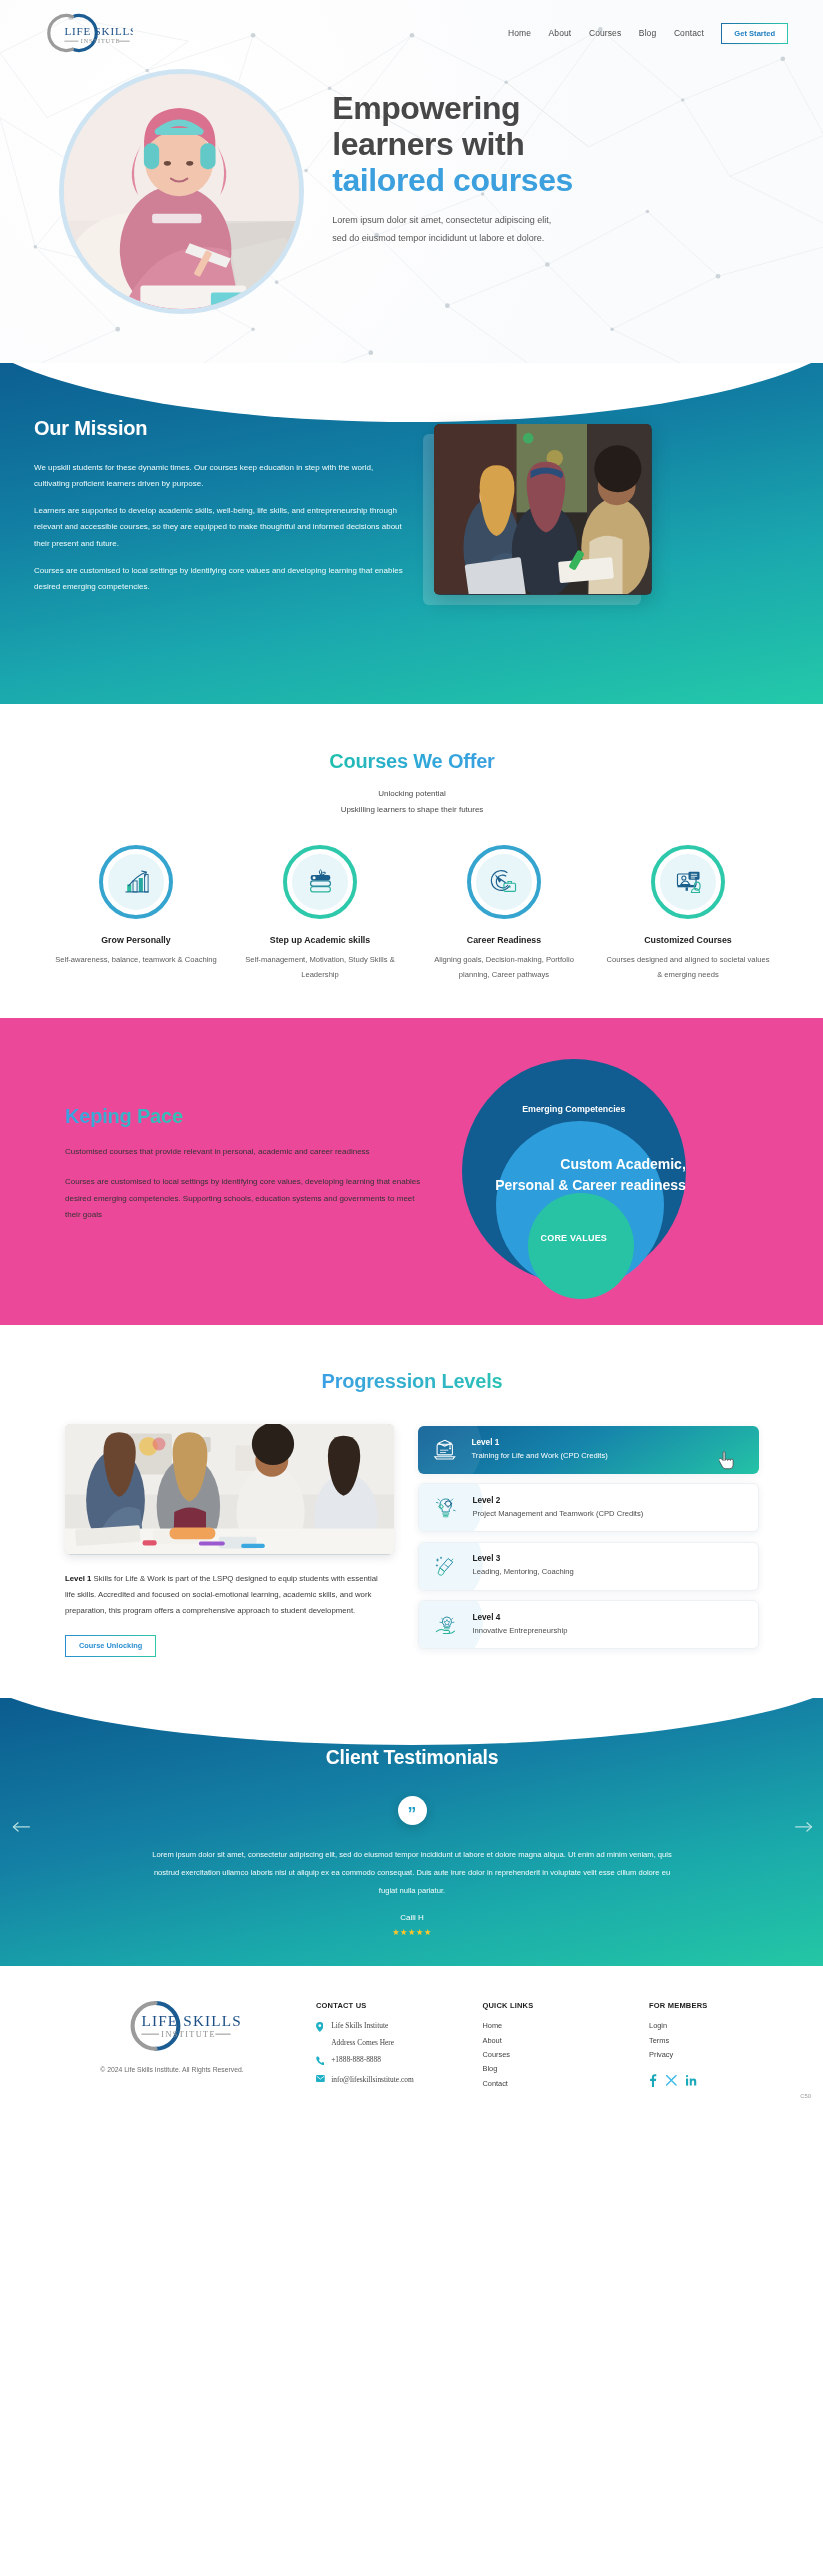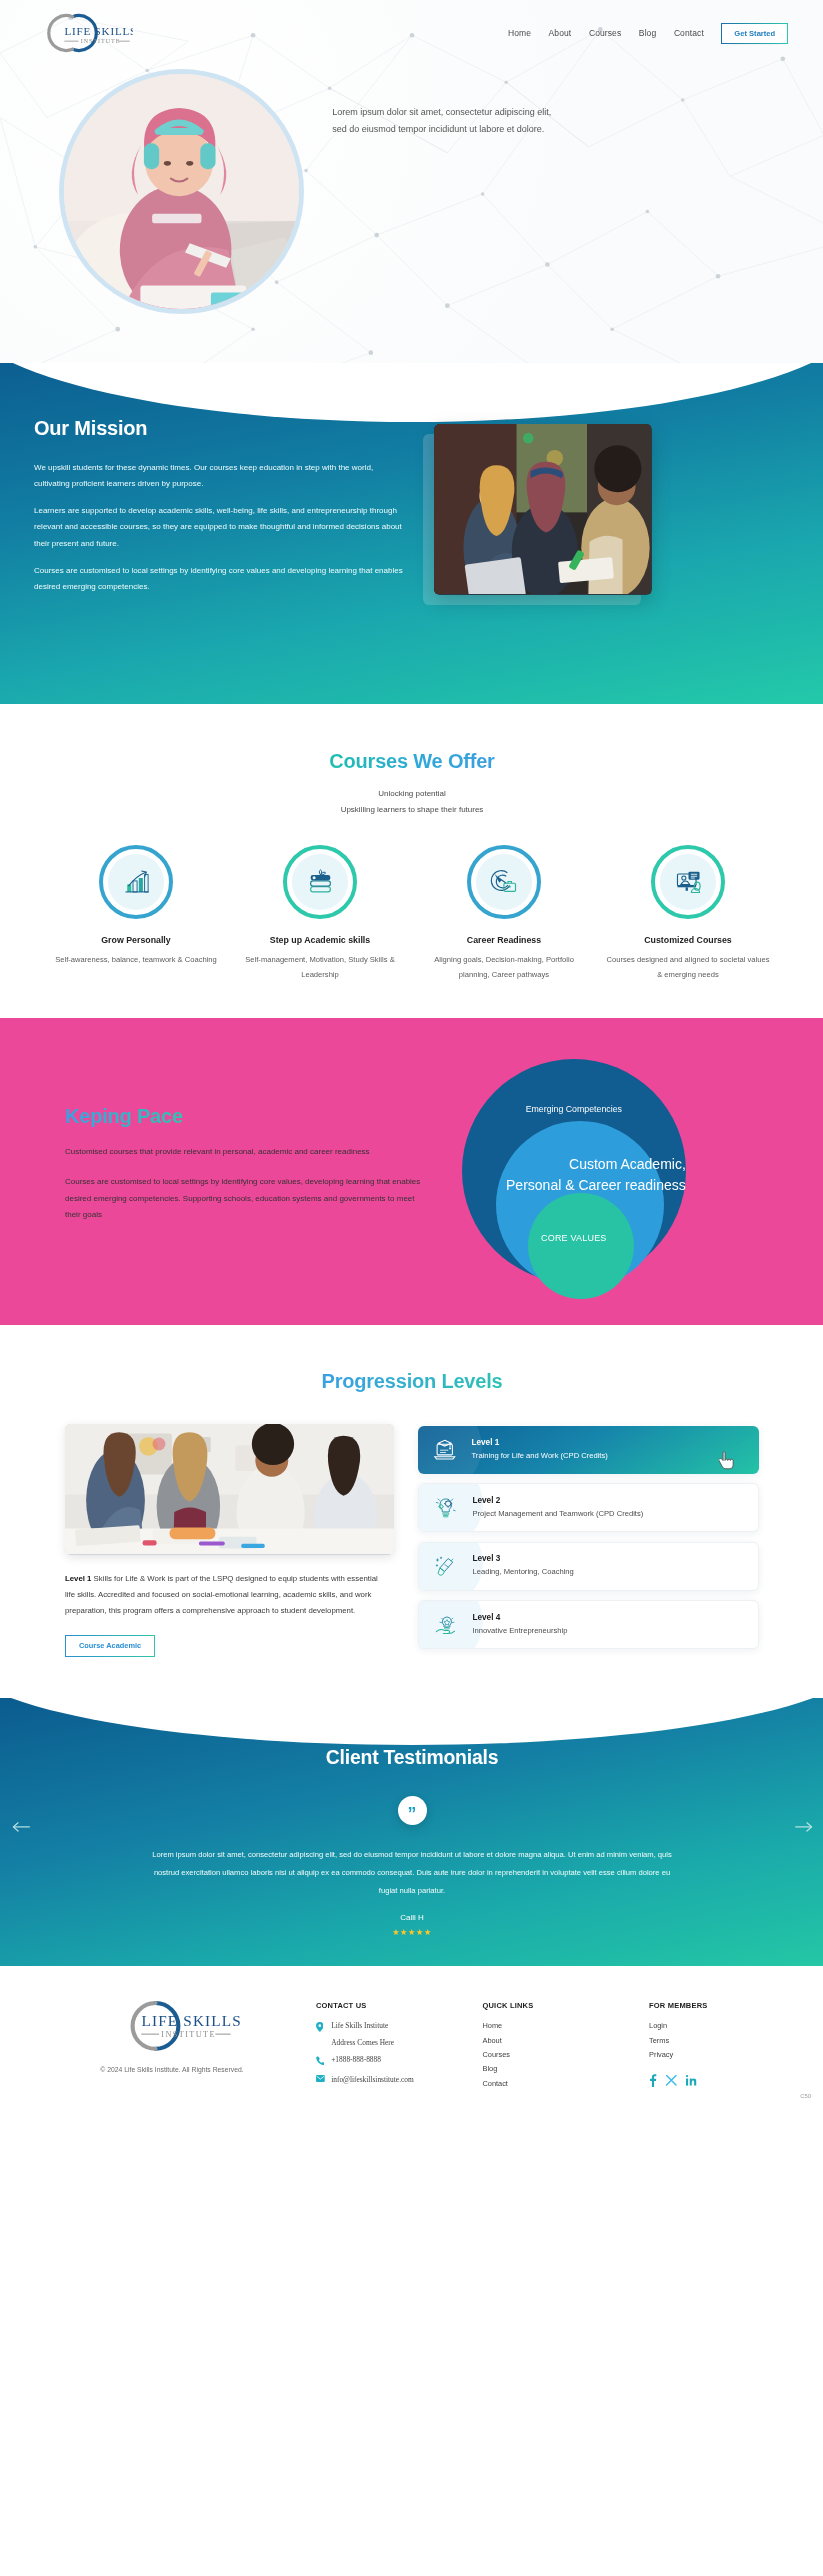--- a/index.html
+++ b/index.html
@@ -154,21 +154,21 @@
     background:#115c90;
   }
   .venn .c2{
     position:absolute; left:34px; top:62px; width:168px; height:168px; border-radius:50%;
     background:#2e9ddb;
   }
   .venn .c3{
     position:absolute; left:66px; top:134px; width:106px; height:106px; border-radius:50%;
     background:#28c3a4;
   }
-  .venn .lbl{ position:absolute; width:100%; text-align:center; color:#fff; font-weight:400;}
+  .venn .lbl{ position:absolute; width:100%; text-align:center; color:#fff; font-weight:700;}
   .venn .lbl1{ top:45px; font-size:8.8px; }
   .venn .lbl2{ top:95px; font-size:14px; line-height:1.5;text-align:right; }
   .venn .lbl3{ top:174px; font-size:9px; letter-spacing:0.2px;}
 
   
   .prog{ background:#fff; padding:45px 0 41px; text-align:center;}
   .prog-h2{
     font-size:20px; font-weight:700; letter-spacing:-0.2px;
     background:linear-gradient(90deg,#3b9fe4 0%, #2bc2b4 100%);
     -webkit-background-clip:text; background-clip:text; color:transparent;
@@ -367,20 +367,25 @@
         <path d="M182 178 q14 10 28 0" stroke="#b4697a" stroke-width="3.5" fill="none" stroke-linecap="round"></path>
         <rect x="150" y="238" width="84" height="16" rx="4" fill="#f0e3e8"></rect>
         <path d="M214 288 l70 26 l-8 16 l-70 -26Z" fill="#f2f0ee"></path>
         <rect x="232" y="300" width="12" height="46" rx="3" fill="#f2c6ae" transform="rotate(28 238 320)"></rect>
         <path d="M285 300 l92 -22 l26 122 l-100 18Z" fill="#dfdcd8"></path>
         <rect x="130" y="360" width="180" height="40" rx="5" fill="#f6f2ef"></rect>
         <rect x="250" y="372" width="110" height="28" rx="4" fill="#6dd3d9"></rect>
       </svg>
     </div>
     <div class="hero-copy">
+      <h1 class="hero-h1">
+        <span>Empowering</span><br>
+        <span>learners with</span>
+        <span class="accent">tailored courses</span>
+      </h1>
       <p class="hero-sub">
         <span>Lorem ipsum dolor sit amet, consectetur adipiscing elit,</span><br>
         <span>sed do eiusmod tempor incididunt ut labore et dolore.</span>
       </p>
     </div>
   </div>
 </section>
 
 <section class="mission">
   <div class="mission-inner">
@@ -564,21 +569,21 @@
           <rect x="178" y="176" width="78" height="20" rx="9" fill="#f0a358"></rect>
           <rect x="262" y="192" width="64" height="20" rx="3" fill="#dfe6ea" opacity=".85"></rect>
           <rect x="228" y="200" width="44" height="7" rx="3" fill="#9b59d0"></rect>
           <rect x="300" y="204" width="40" height="7" rx="3" fill="#3aa7e0"></rect>
           <rect x="132" y="198" width="24" height="9" rx="4" fill="#e0556b"></rect>
         </svg>
       </div>
       <p class="prog-desc">
         <b>Level 1</b><span> Skills for Life &amp; Work is part of the LSPQ designed to equip students with essential life skills. Accredited and focused on social-emotional learning, academic skills, and work preparation, this program offers a comprehensive approach to student development.</span>
       </p>
-      <button class="course-struct-btn">Course Academic</button>
+      <button class="course-struct-btn">Course Unlocking</button>
     </div>
 
     <div class="prog-right">
 
       <div class="lvl active">
         <div class="blob"></div>
         <div class="ic">
           <svg width="23.5" height="22.4" viewBox="0 0 40 38">
             <rect x="7" y="9" width="26" height="18" rx="2" fill="none" stroke="#ffffff" stroke-width="1.8"></rect>
             <path d="M3 30 h34 l-3 4 h-28Z" fill="none" stroke="#ffffff" stroke-width="1.8"></path>

